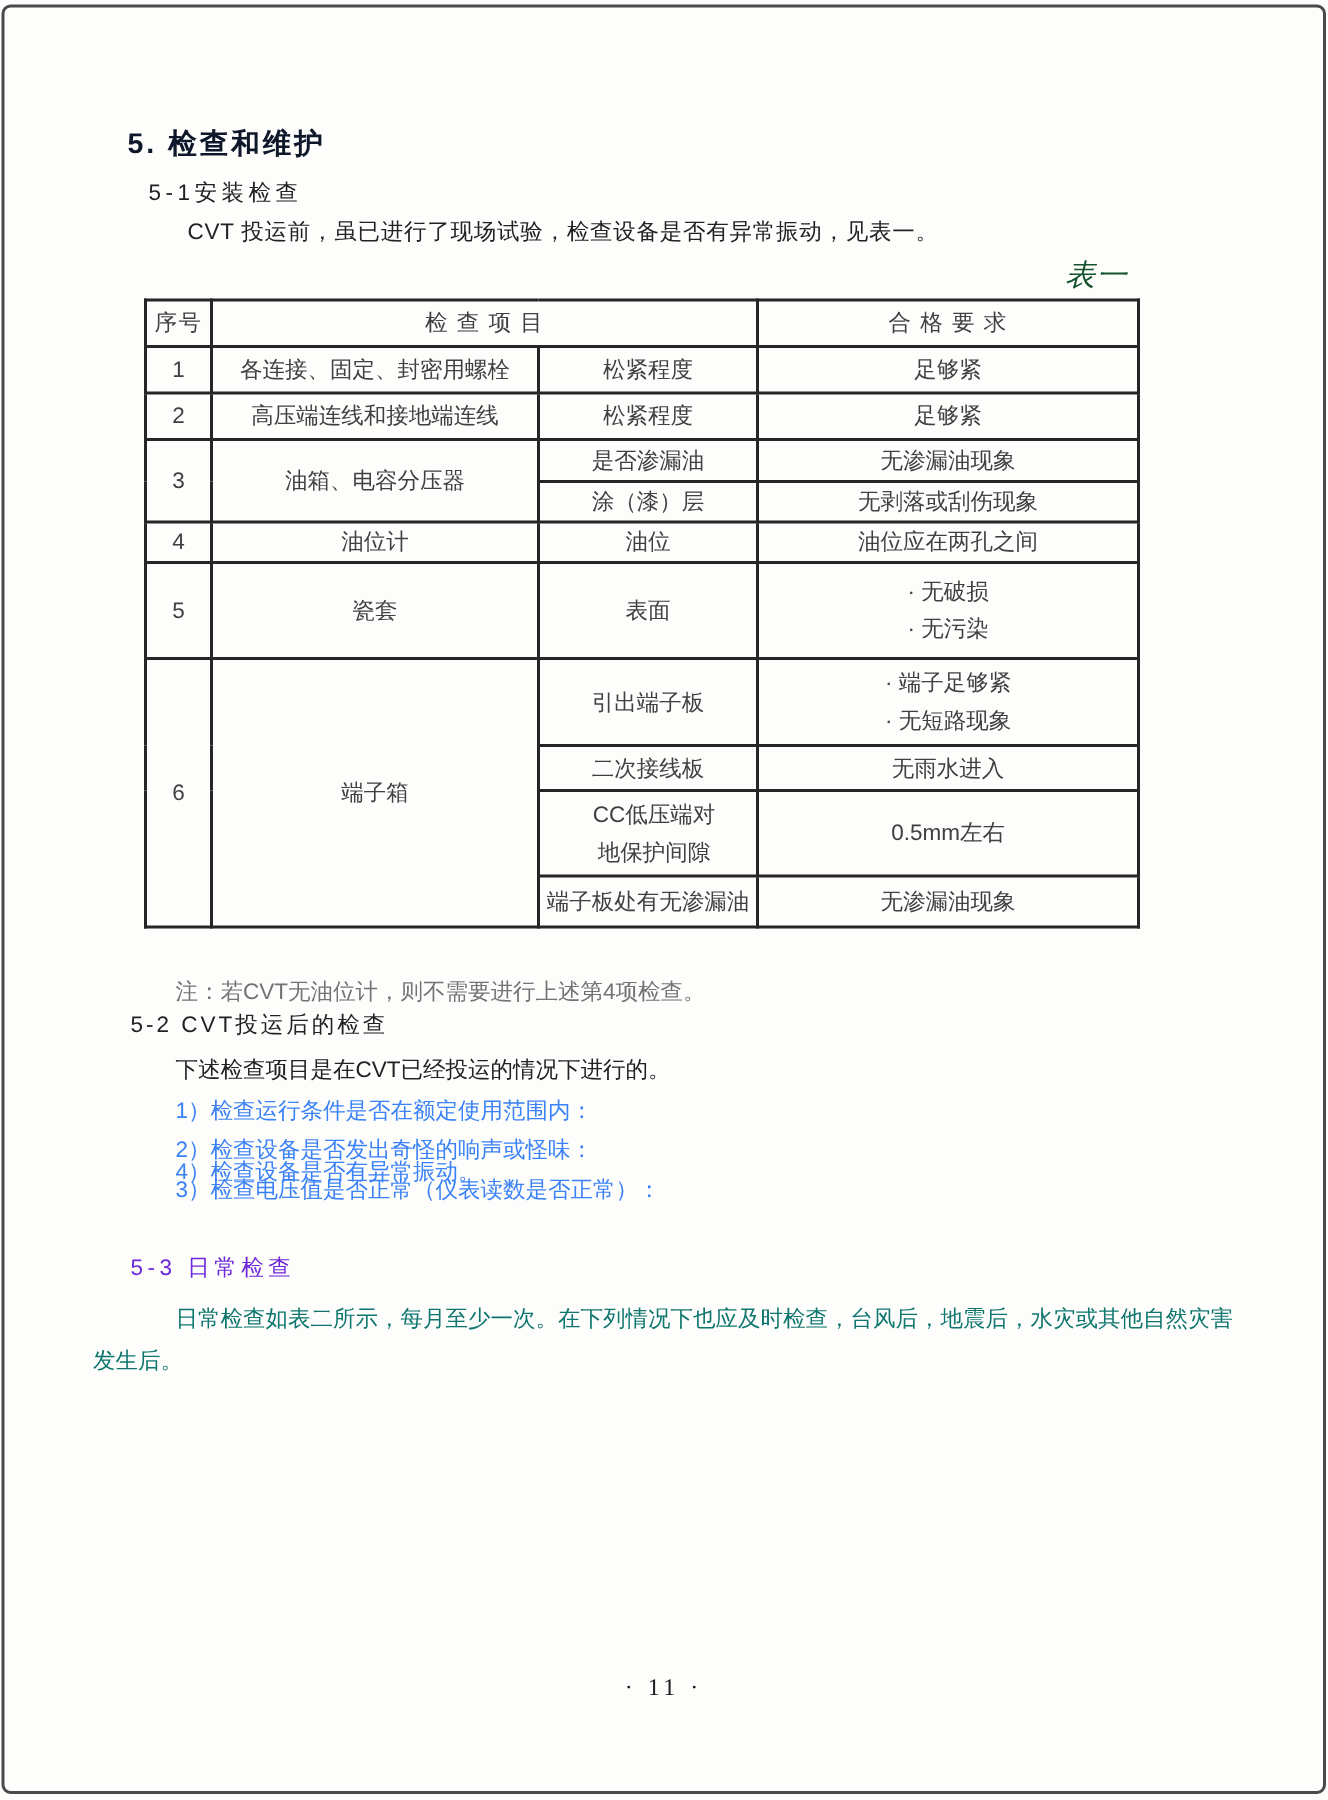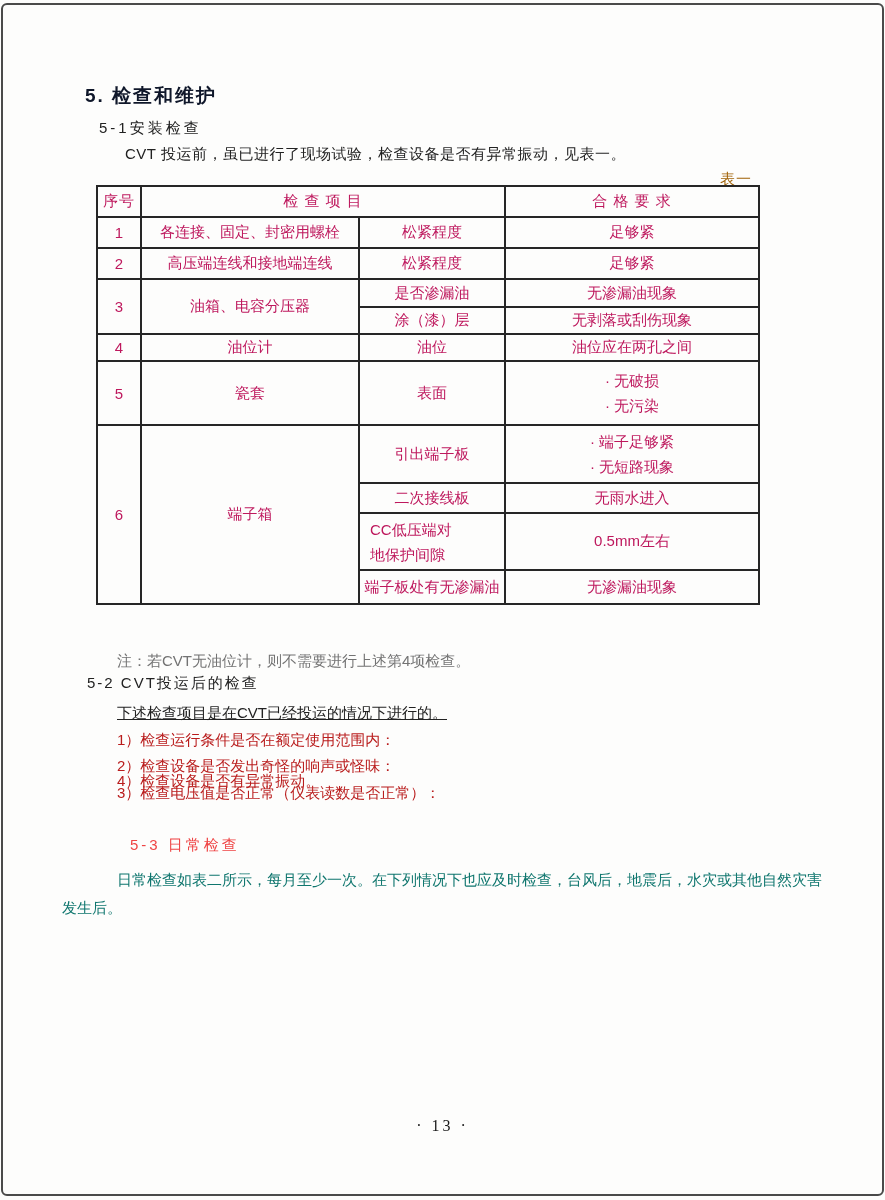--- a/index.html
+++ b/index.html
@@ -28,61 +28,61 @@
   .h-s51 {
     left: 99px; top: 119px;
     font-size: 15px; letter-spacing: 3px; color: #222;
   }
   .p-s51-intro {
     left: 125px; top: 145px;
     font-size: 15px; letter-spacing: 0.5px; color: #222;
   }
   .table-label {
     right: 133px; top: 170px;
-    font-size: 15px; letter-spacing: 1px; color: #a16207;
+    font-size: 20px; letter-spacing: 1px; color: #14532d; font-style: italic;
   }
 
   table.check-table {
     position: absolute;
-    left: 96px; top: 185px;
+    left: 96px; top: 199px;
     width: 662px;
     border-collapse: collapse;
     table-layout: fixed;
     font-size: 15px;
-    color: #be185d;
+    color: #404040;
   }
   .check-table th, .check-table td {
     border: 2px solid #262626;
     text-align: center;
     vertical-align: middle;
     padding: 0 2px;
     font-weight: normal;
     overflow: hidden;
   }
   .check-table th { letter-spacing: 1px; }
   .col-no { width: 44px; }
   .col-item { width: 218px; }
   .col-sub { width: 146px; }
   .col-req { width: 254px; }
   .stack {
     display: inline-block;
     text-align: left;
     line-height: 25px;
   }
-  td.left-pad { text-align: left; padding-left: 10px; line-height: 25px; margin-top: 20px; }
+  td.left-pad { text-align: center; padding-left: 10px; line-height: 25px; margin-top: 20px; }
 
   .p-note { left: 117px; top: 652px; font-size: 15px; color: #737373; }
   .h-s52 { left: 87px; top: 674px; font-size: 15px; letter-spacing: 2px; color: #222; }
-  .p-s52-intro { left: 117px; top: 704px; font-size: 15px; color: #222; text-decoration: underline; }
-  .list-item { left: 117px; font-size: 15px; color: #b91c1c; }
+  .p-s52-intro { left: 117px; top: 704px; font-size: 15px; color: #222; }
+  .list-item { left: 117px; font-size: 15px; color: #3b82f6; }
   .li-0 { top: 731px; }
   .li-1 { top: 757px; }
   .li-2 { top: 784px; }
   .li-3 { top: 772px; }
-  .h-s53 { left: 87px; top: 836px; font-size: 15px; letter-spacing: 3px; color: #ef4444; margin-left: 43px; }
+  .h-s53 { left: 87px; top: 836px; font-size: 15px; letter-spacing: 3px; color: #6d28d9; }
   .p-s53 {
     position: absolute;
     left: 62px; top: 866px; width: 762px;
     font-size: 15px; line-height: 28px;
     text-indent: 55px;
     color: #0f766e;
     white-space: normal;
   }
   .page-number {
     position: absolute;
@@ -187,13 +187,13 @@
 
 <div class="abs p-note">注：若CVT无油位计，则不需要进行上述第4项检查。</div>
 <div class="abs h-s52">5-2 CVT投运后的检查</div>
 <div class="abs p-s52-intro">下述检查项目是在CVT已经投运的情况下进行的。</div>
 <div class="abs list-item li-0">1）检查运行条件是否在额定使用范围内：</div>
 <div class="abs list-item li-1">2）检查设备是否发出奇怪的响声或怪味：</div>
 <div class="abs list-item li-2">3）检查电压值是否正常（仪表读数是否正常）：</div>
 <div class="abs list-item li-3">4）检查设备是否有异常振动。</div>
 <div class="abs h-s53">5-3 日常检查</div>
 <div class="p-s53">日常检查如表二所示，每月至少一次。在下列情况下也应及时检查，台风后，地震后，水灾或其他自然灾害发生后。</div>
-<div class="page-number">· 13 ·</div>
+<div class="page-number">· 11 ·</div>
 
 </body></html>

